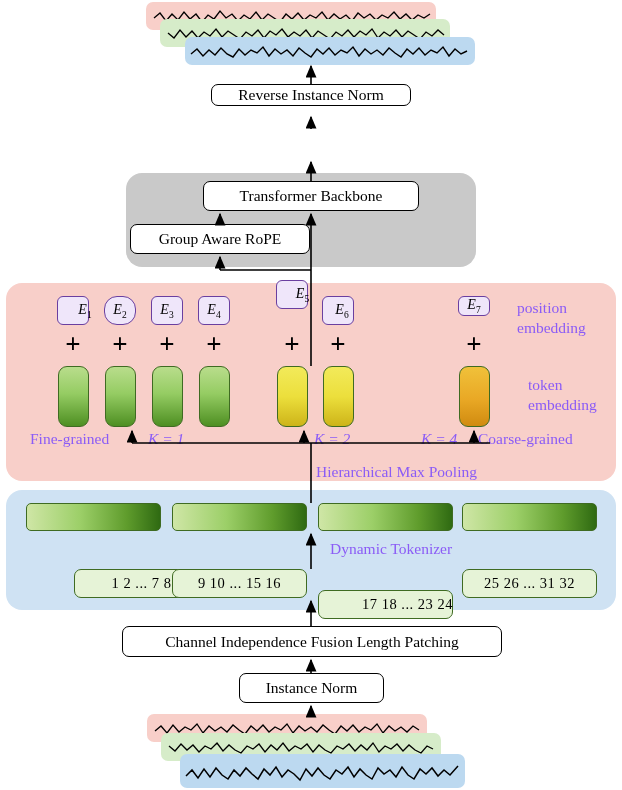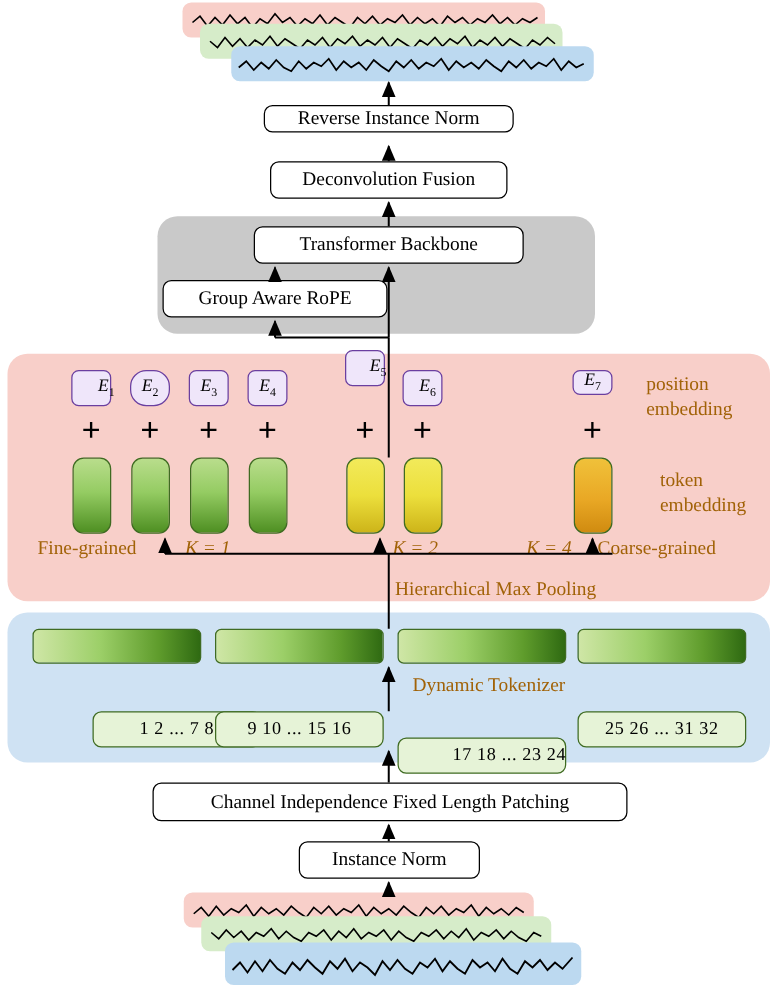--- a/index.html
+++ b/index.html
@@ -38,21 +38,21 @@
     border-radius: 16px;
     box-sizing: border-box;
   }
   .panel-pink { background: #f8cfc9; }
   .panel-blue { background: #cfe2f3; }
   .panel-gray { background: #c9c9c9; }
 
   
   .lbl {
     font-size: 15.5px;
-    color: #a16207;
+    color: #8b5cf6;
     white-space: nowrap;
   }
   .lbl-it { font-style: italic; }
 
   
   .echip {
     border: 1.3px solid #6a3fa0;
     border-radius: 6px;
     background: #efe6fa;
     display: flex;
@@ -135,23 +135,20 @@
   <div class="abs sigcard sig-blue" style="left:185px; top:37px; width:290px; height:28px;">
     <svg class="sig-svg" width="290" height="28" viewBox="0 0 290 28">
       <polyline fill="none" stroke="#000" stroke-width="1.4" points="6,17 12,12 18,19 24,13 30,18 36,11 42,17 48,20 54,12 60,18 66,13 72,16 78,10 84,19 90,12 96,17 102,13 108,19 114,11 120,16 126,20 132,12 138,17 144,11 150,18 156,13 162,16 168,10 174,19 180,12 186,17 192,13 198,18 204,11 210,16 216,20 222,12 228,17 234,11 240,18 246,13 252,16 258,10 264,19 270,12 276,17 282,14"></polyline>
     </svg>
   </div>
 
   <div class="abs box" style="left:211px; top:84px; width:200px; height:22px;">
     <span>Reverse Instance  Norm</span>
   </div>
 
-  <div class="abs box" style="left:216px; top:129px; width:190px; height:30px;">
-    <span>Deconvolution Fusion</span>
-  </div>
 
   <div class="abs panel panel-gray" style="left:126px; top:173px; width:350px; height:94px;"></div>
 
   <div class="abs box" style="left:130px; top:224px; width:180px; height:30px;">
     <span>Group Aware RoPE</span>
   </div>
 
   <div class="abs box" style="left:203px; top:181px; width:216px; height:30px;">
     <span>Transformer Backbone</span>
   </div>
@@ -229,21 +226,21 @@
     <span>9 10 ... 15 16</span>
   </div>
   <div class="abs numbox" style="left:318px; top:590px; width:135px; height:29px;padding-left:44px;">
     <span>17 18 ... 23 24</span>
   </div>
   <div class="abs numbox" style="left:462px; top:569px; width:135px; height:29px;">
     <span>25 26 ... 31 32</span>
   </div>
 
   <div class="abs box" style="left:122px; top:626px; width:380px; height:31px;">
-    <span>Channel Independence Fixed Length Patching</span>
+    <span>Channel Independence Fusion Length Patching</span>
   </div>
 
   <div class="abs box" style="left:239px; top:673px; width:145px; height:30px;">
     <span>Instance Norm</span>
   </div>
 
   <div class="abs sigcard sig-pink" style="left:147px; top:714px; width:280px; height:28px;">
     <svg class="sig-svg" width="280" height="28" viewBox="0 0 280 28">
       <polyline fill="none" stroke="#000" stroke-width="1.3" points="8,17 14,12 20,19 26,11 32,18 38,13 44,16 50,10 56,19 62,12 68,17 74,13 80,18 86,11 92,16 98,20 104,12 110,17 116,11 122,18 128,13 134,16 140,10 146,19 152,12 158,17 164,13 170,18 176,11 182,16 188,20 194,12 200,17 206,11 212,18 218,13 224,16 230,10 236,19 242,12 248,17 254,13 260,18 266,12 272,16"></polyline>
     </svg>

